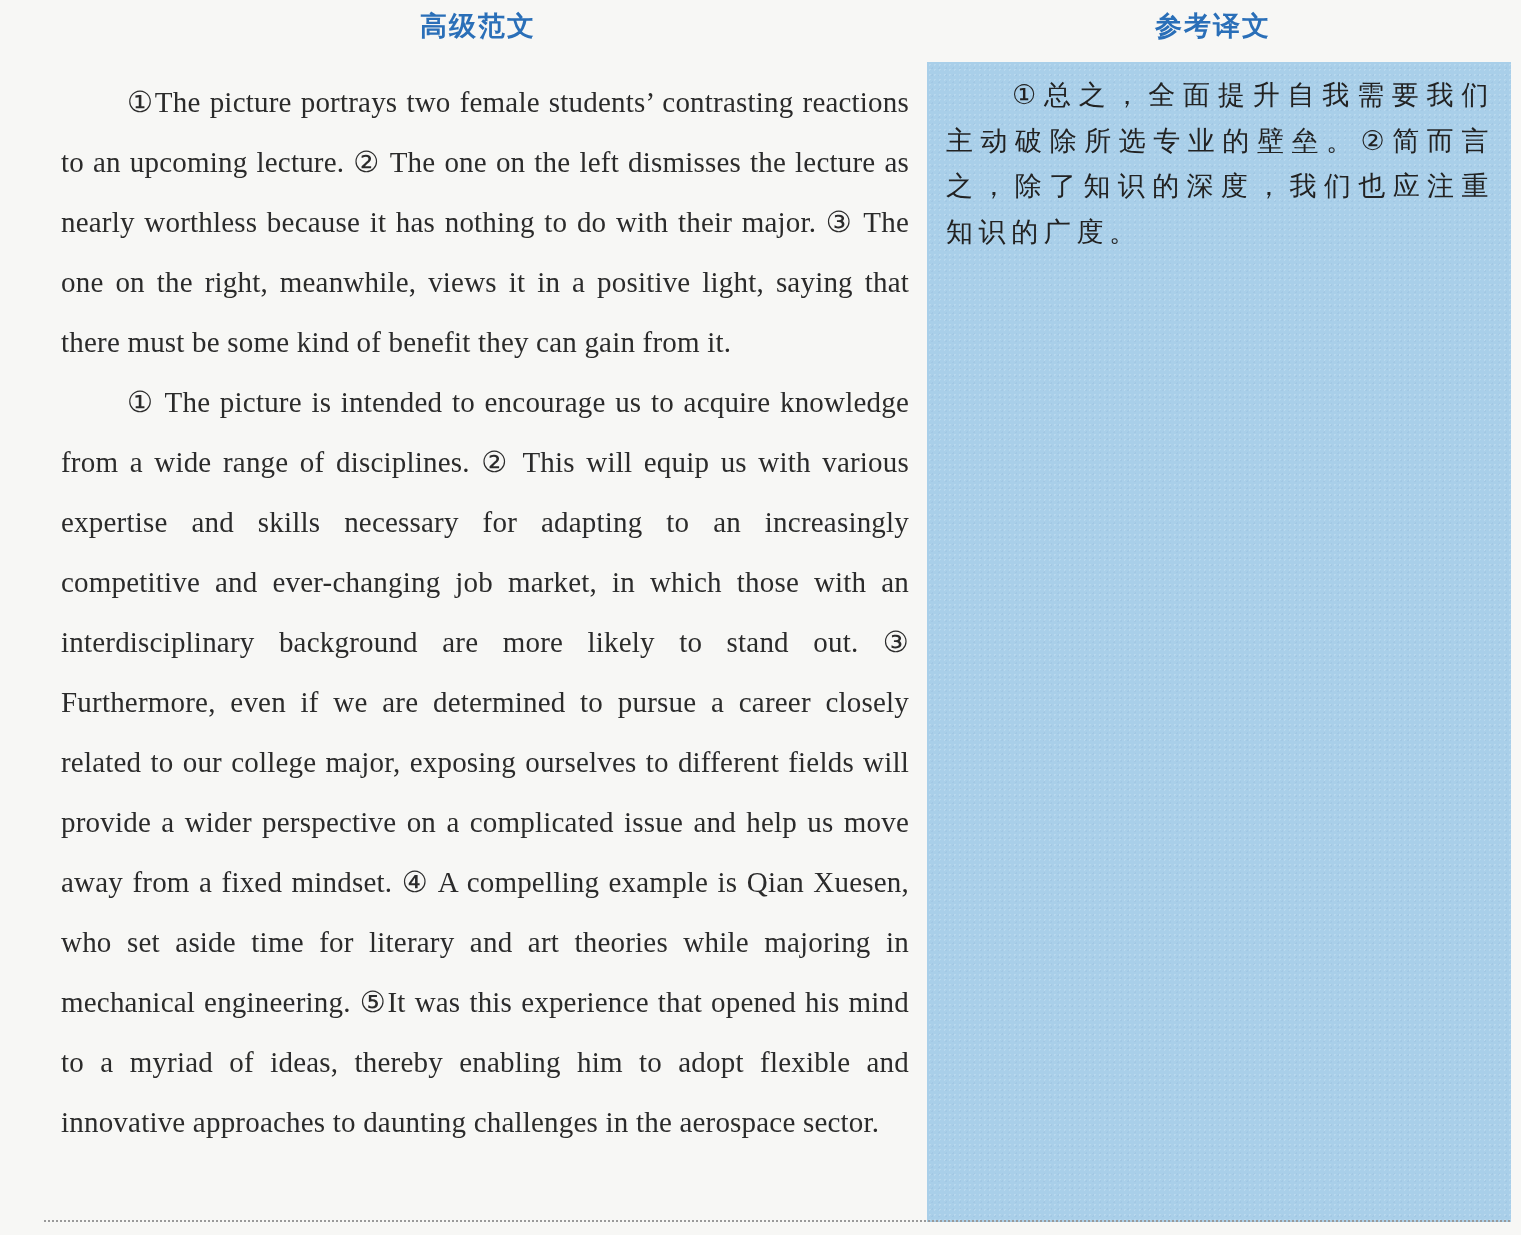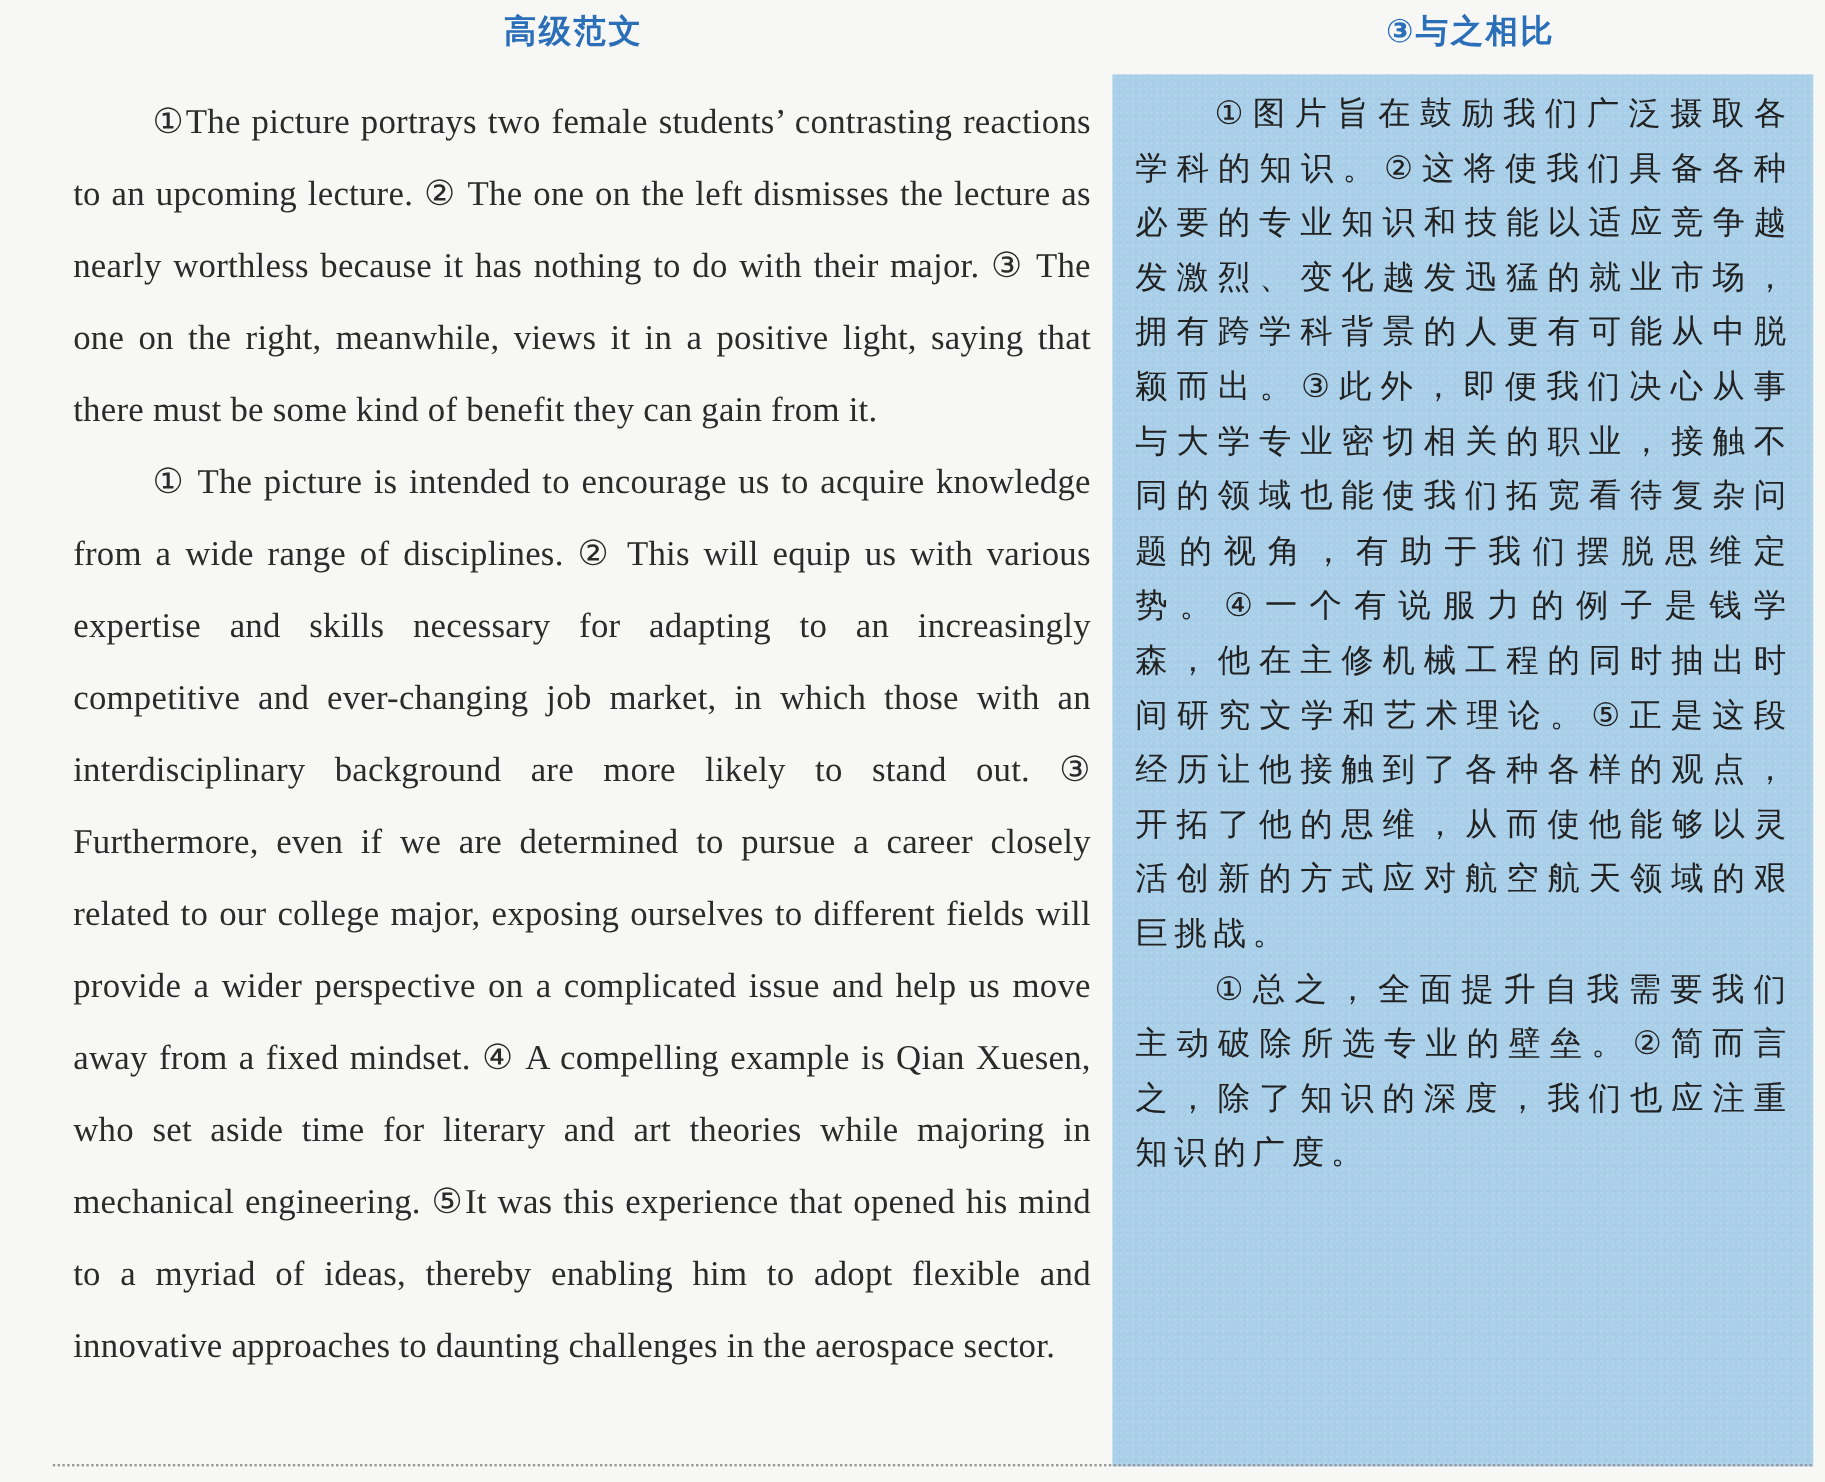--- a/index.html
+++ b/index.html
@@ -67,26 +67,25 @@
     position: absolute;
     left: 44px; top: 1220px;
     width: 1466px; height: 0;
     border-top: 2px dotted #9a9a9a;
   }
 </style>
 </head>
 <body>
 
 <div id="h-left" class="heading">高级范文</div>
-<div id="h-right" class="heading">③与之相比</div>
+<div id="h-right" class="heading">参考译文</div>
 
 <div class="col-en">
   <p>①The picture portrays two female students’ contrasting reactions to an upcoming lecture. ② The one on the left dismisses the lecture as nearly worthless because it has nothing to do with their major. ③ The one on the right, meanwhile, views it in a positive light, saying that there must be some kind of benefit they can gain from it.</p>
   <p>① The picture is intended to encourage us to acquire knowledge from a wide range of disciplines. ② This will equip us with various expertise and skills necessary for adapting to an increasingly competitive and ever-changing job market, in which those with an interdisciplinary background are more likely to stand out. ③ Furthermore, even if we are determined to pursue a career closely related to our college major, exposing ourselves to different fields will provide a wider perspective on a complicated issue and help us move away from a fixed mindset. ④ A compelling example is Qian Xuesen, who set aside time for literary and art theories while majoring in mechanical engineering. ⑤It was this experience that opened his mind to a myriad of ideas, thereby enabling him to adopt flexible and innovative approaches to daunting challenges in the aerospace sector.</p>
 </div>
 
 <div class="panel"></div>
 <div class="col-zh">
-  <p>①图片旨在鼓励我们广泛摄取各学科的知识。②这将使我们具备各种必要的专业知识和技能以适应竞争越发激烈、变化越发迅猛的就业市场，拥有跨学科背景的人更有可能从中脱颖而出。③此外，即便我们决心从事与大学专业密切相关的职业，接触不同的领域也能使我们拓宽看待复杂问题的视角，有助于我们摆脱思维定势。④一个有说服力的例子是钱学森，他在主修机械工程的同时抽出时间研究文学和艺术理论。⑤正是这段经历让他接触到了各种各样的观点，开拓了他的思维，从而使他能够以灵活创新的方式应对航空航天领域的艰巨挑战。</p>
   <p>①总之，全面提升自我需要我们主动破除所选专业的壁垒。②简而言之，除了知识的深度，我们也应注重知识的广度。</p>
 </div>
 
 <div class="dots"></div>
 
 </body></html>

